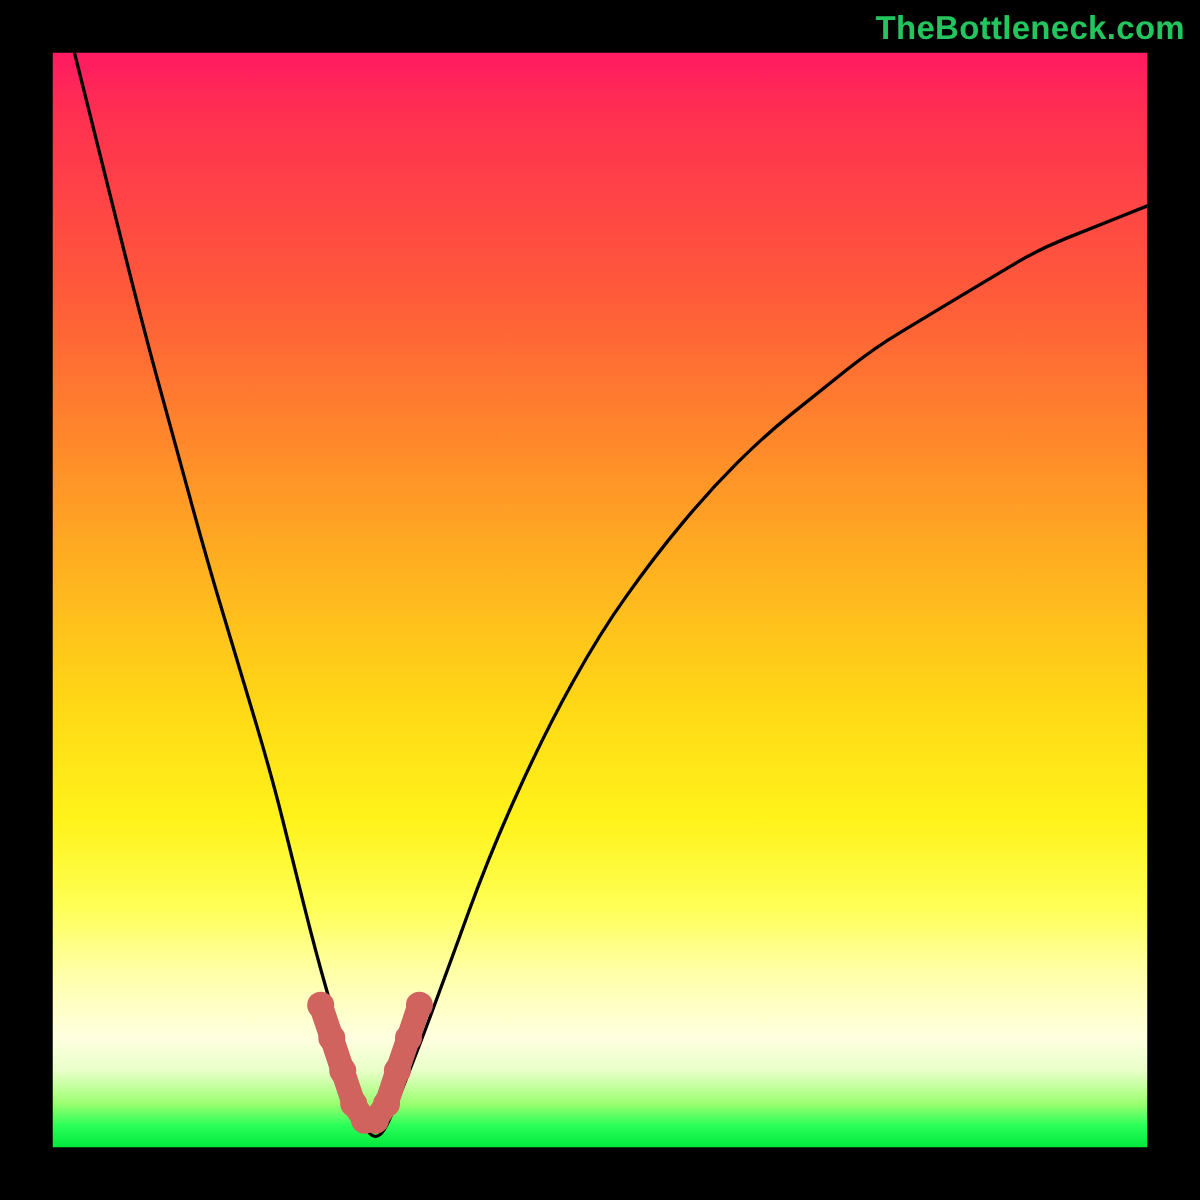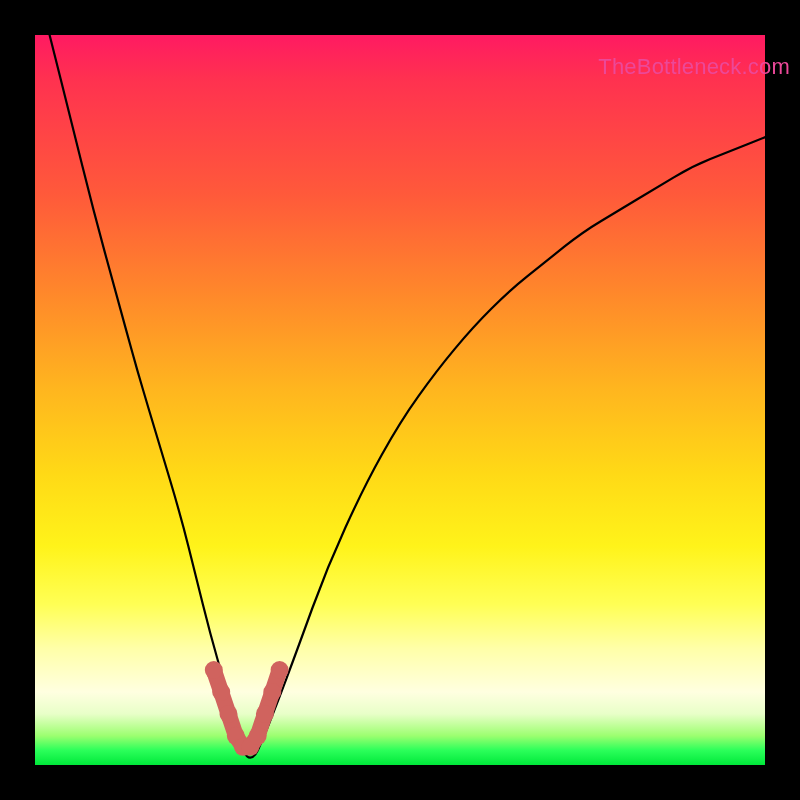--- a/index.html
+++ b/index.html
@@ -46,26 +46,25 @@
       #e8ffc8 93%,
       #9cff70 96%,
       #2bff5a 98%,
       #00e83a 100%
     );
   }
   .watermark {
     position: absolute;
     top: 6px;
     right: 10px;
-    color: #ec4899;
+    color: #22c55e;
     font-size: 22px;
     letter-spacing: 0.2px;
-    font-weight: 400;
+    font-weight: 700;
     user-select: none;
-    margin-top: 48px;
   }
   svg.curve-layer {
     position: absolute;
     inset: 0;
     width: 730px;
     height: 730px;
   }
 </style>
 </head>
 <body>

